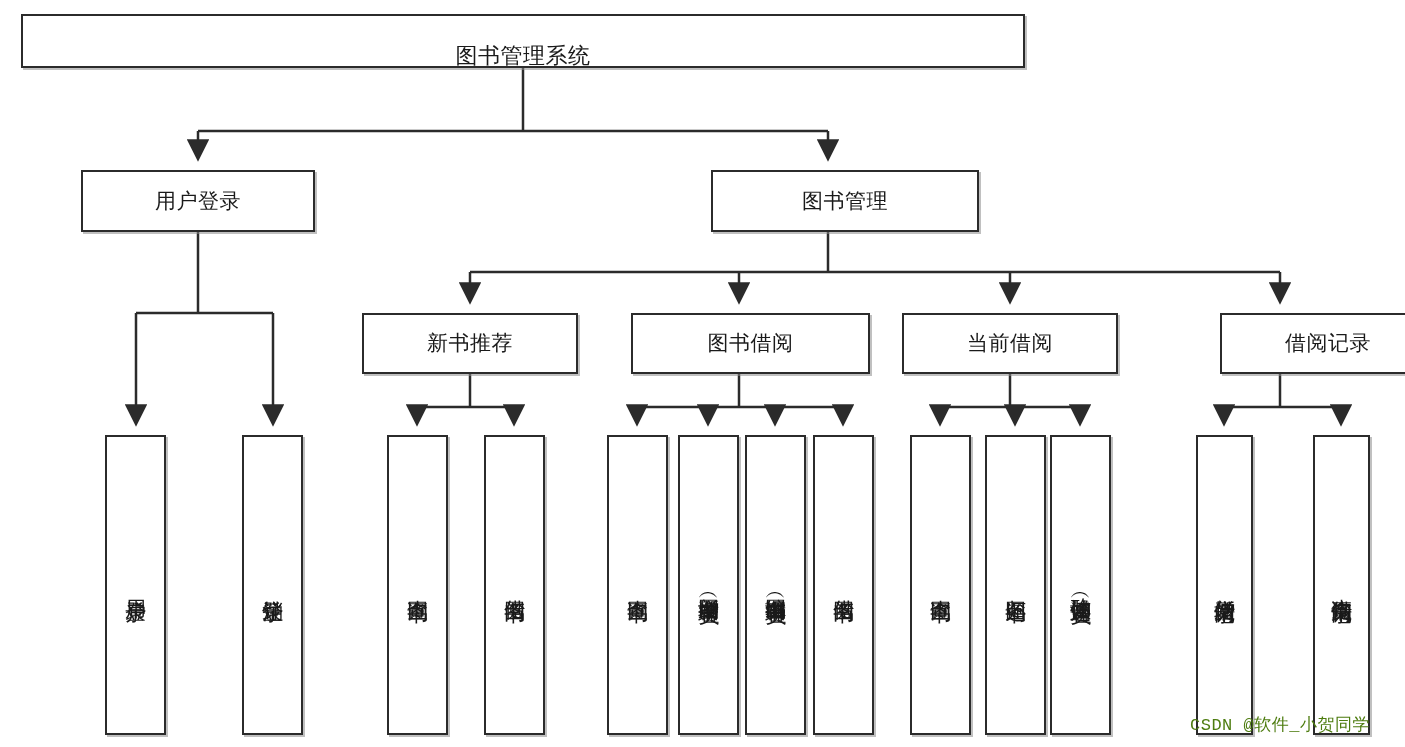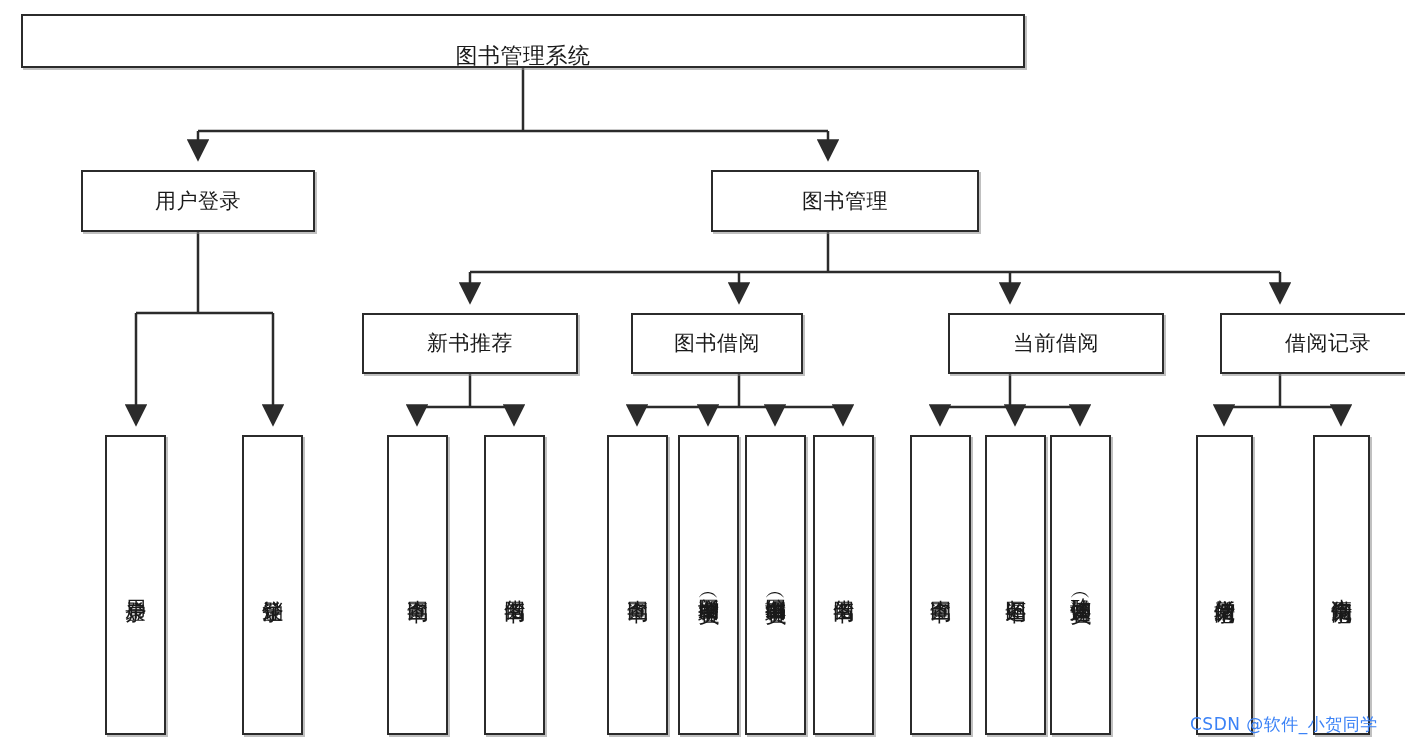--- a/index.html
+++ b/index.html
@@ -53,23 +53,24 @@
     letter-spacing: 1px;
     white-space: normal;
     max-height: 286px;
   }
   #root-node .label { font-size: 22px; margin-top: 29px; }
   .watermark {
     position: absolute;
     left: 1190px;
     top: 713px;
     font-size: 17px;
-    color: #3b82f6;
+    color: #4d7c0f;
     white-space: nowrap;
     letter-spacing: 0.5px;
+    font-family: Liberation Mono, monospace;
   }
 </style>
 </head>
 <body>
 
 <div id="canvas">
 
   <svg class="wires" viewBox="0 0 1405 747">
     <defs>
       <marker id="arrow" viewBox="0 0 12 12" refX="10" refY="6" markerWidth="9" markerHeight="9" orient="auto-start-reverse">
@@ -127,24 +128,24 @@
   <div class="node" style="left:81px; top:170px; width:234px; height:62px;">
     <span class="label">用户登录</span>
   </div>
   <div class="node" style="left:711px; top:170px; width:268px; height:62px;">
     <span class="label">图书管理</span>
   </div>
 
   <div class="node" style="left:362px; top:313px; width:216px; height:61px;text-align:right;">
     <span class="label">新书推荐</span>
   </div>
-  <div class="node" style="left:631px; top:313px; width:172px; height:61px;">
+  <div class="node" style="left:631px; top:313px; width:239px; height:61px;">
     <span class="label">图书借阅</span>
   </div>
-  <div class="node" style="left:948px; top:313px; width:216px; height:61px;text-align:right;">
+  <div class="node" style="left:902px; top:313px; width:216px; height:61px;text-align:right;">
     <span class="label">当前借阅</span>
   </div>
   <div class="node" style="left:1172px; top:313px; width:216px; height:61px;margin-left:48px;">
     <span class="label">借阅记录</span>
   </div>
 
   <div class="node leaf" style="left:105px; top:435px; width:61px; height:300px;">
     <span class="label">用户登录</span>
   </div>
   <div class="node leaf" style="left:242px; top:435px; width:61px; height:300px;">

